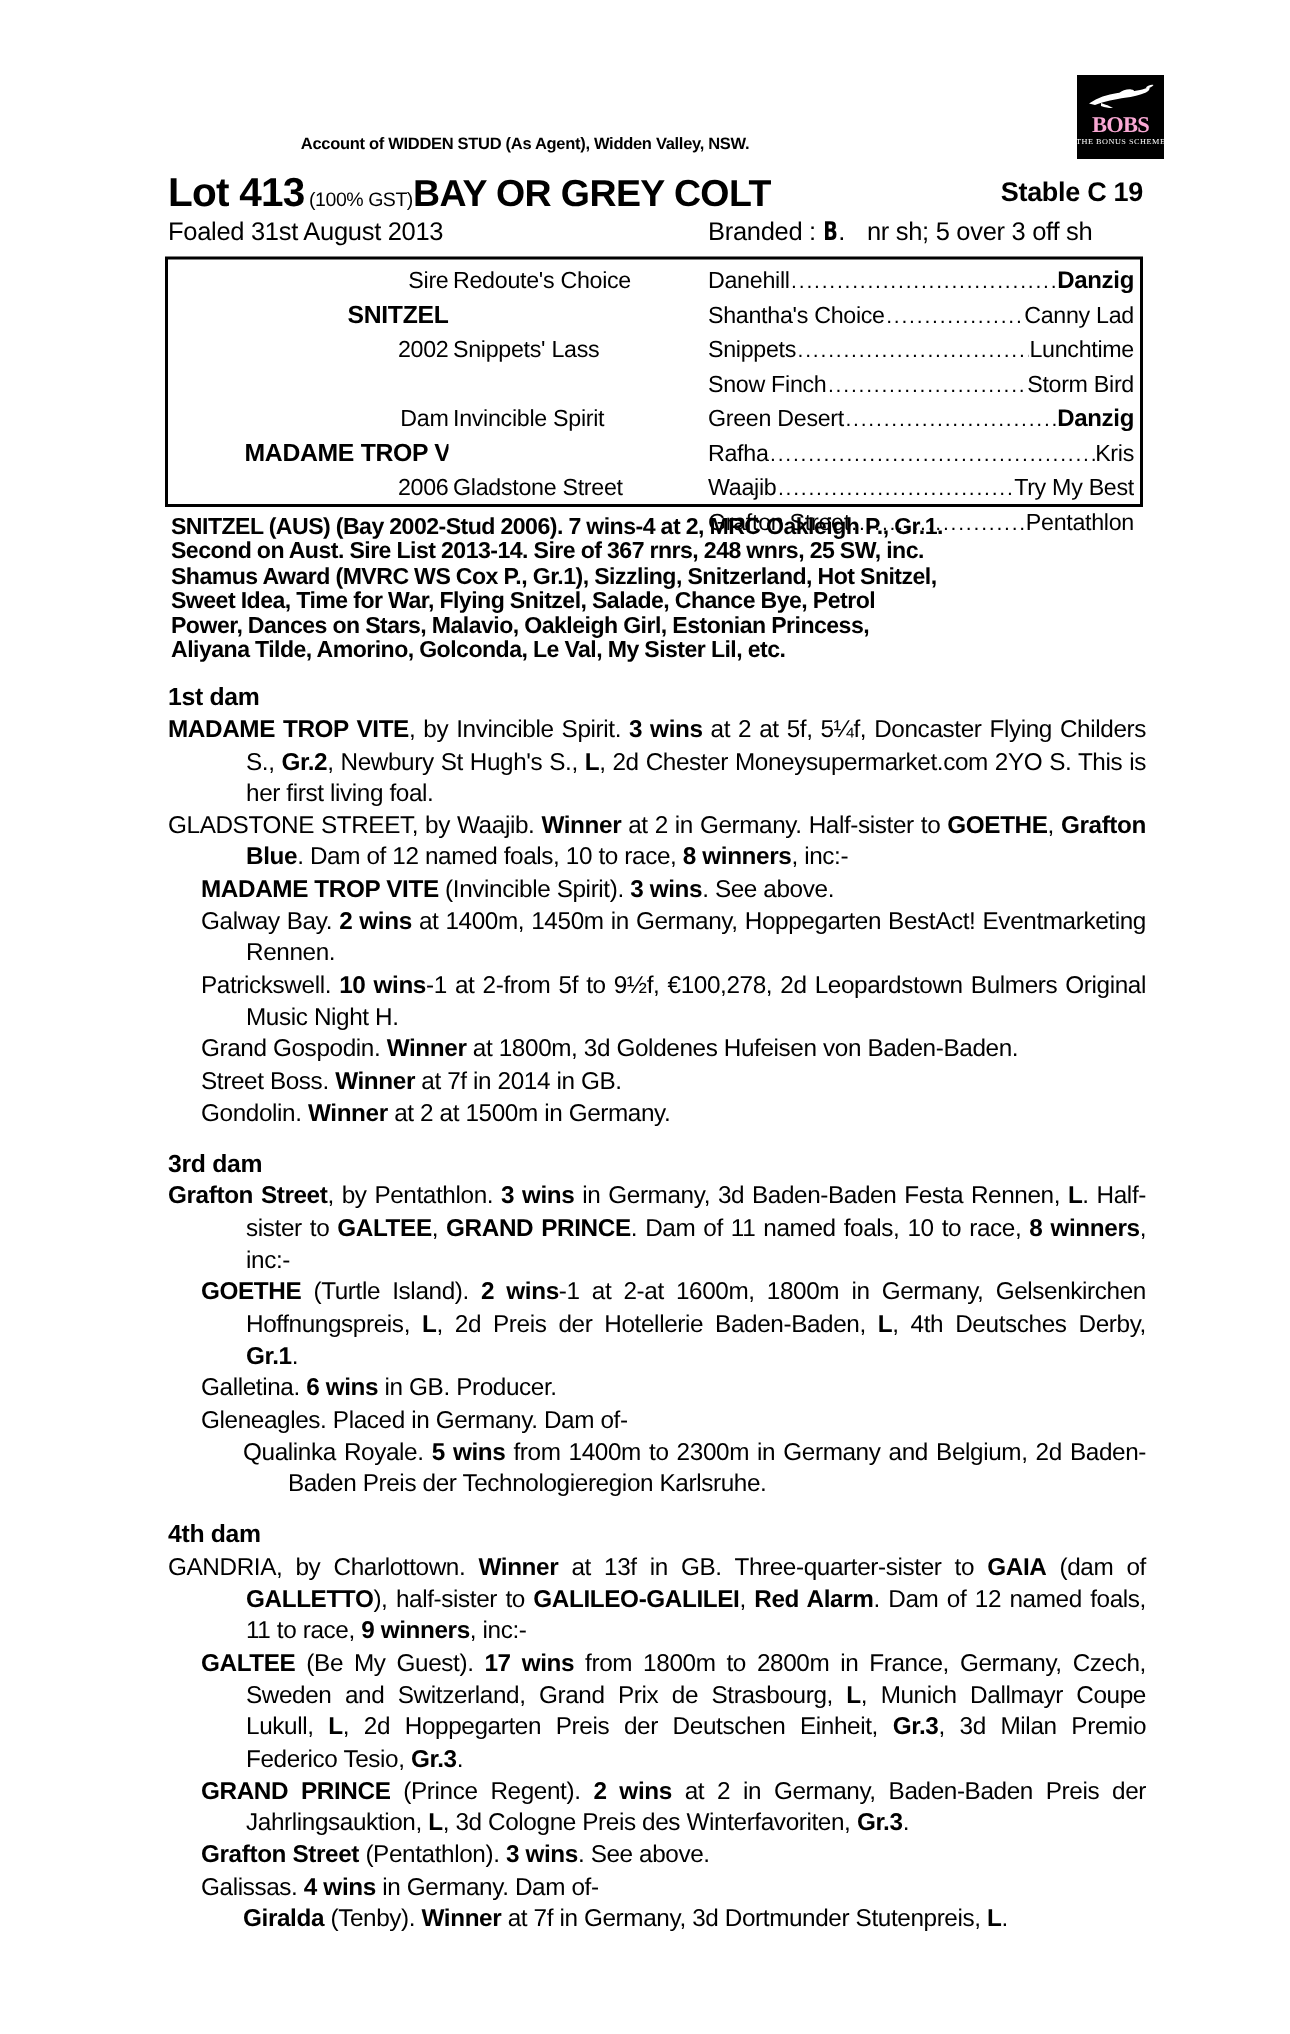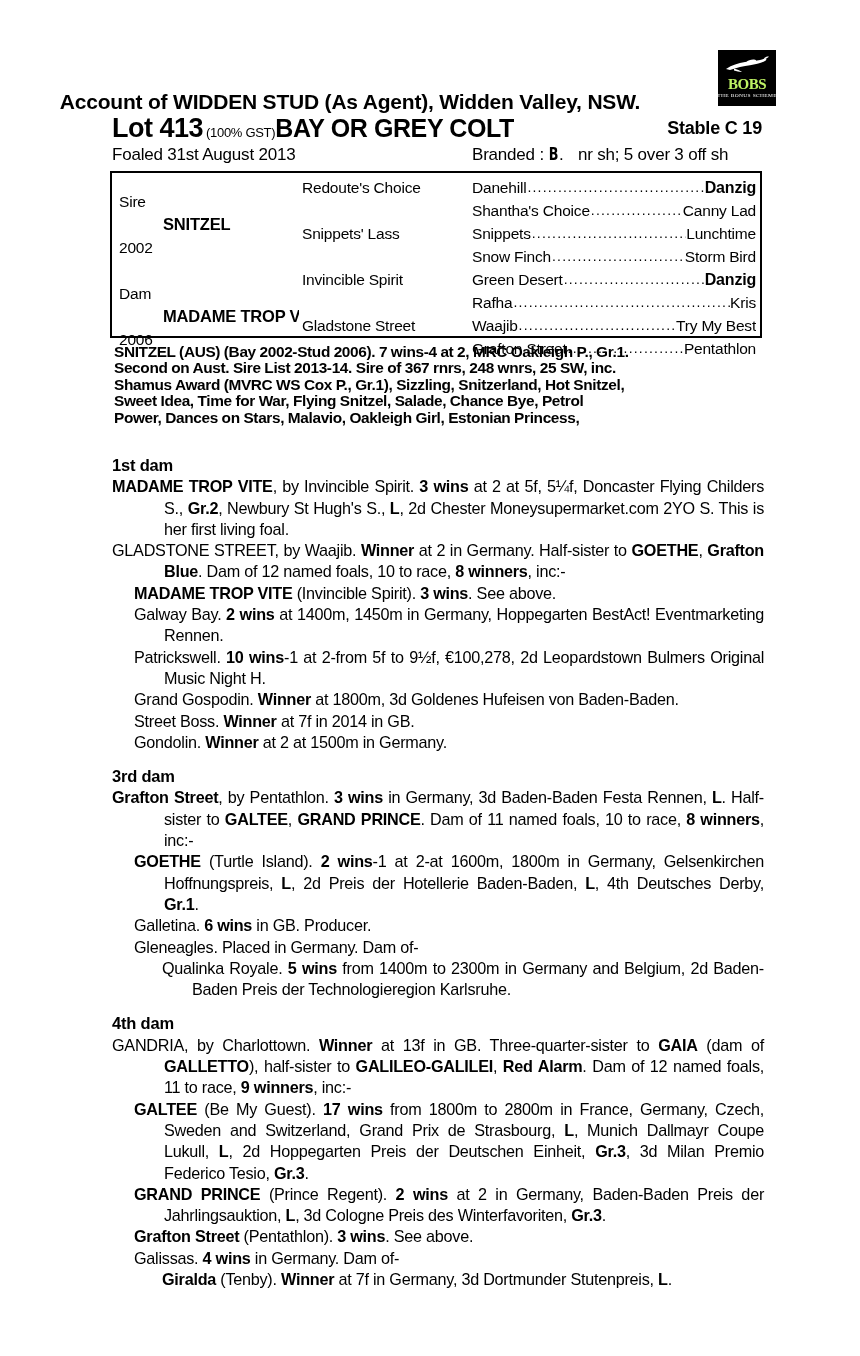--- a/index.html
+++ b/index.html
@@ -36,21 +36,21 @@
     justify-content: flex-start;
     padding-top: 4px;
     box-sizing: border-box;
   }
   .logo-horse {
     width: 46px;
     height: 22px;
     display: block;
   }
   .logo-word {
-    color: #bef264;
+    color: #f9a8d4;
     font-family: "Liberation Serif", serif;
     font-weight: bold;
     font-size: 15px;
     letter-spacing: -0.5px;
     line-height: 15px;
     margin-top: 1px;
   }
   .logo-sub {
     color: #ffffff;
     font-family: "Liberation Serif", serif;
@@ -61,21 +61,21 @@
   }
 
   
   .account-line {
     position: absolute;
     left: 0;
     top: 90px;
     width: 700px;
     text-align: center;
     font-weight: bold;
-    font-size: 21px;
+    font-size: 11px;
     letter-spacing: -0.2px;
   }
   .lot-row {
     position: absolute;
     left: 112px;
     top: 113px;
     width: 650px;
     height: 30px;
   }
   .lot-no {
@@ -140,22 +140,23 @@
     box-sizing: border-box;
   }
   .ped-inner {
     position: relative;
     width: 100%;
     height: 100%;
   }
   .ped-col-a {
     position: absolute;
     left: 7px;
-    top: 17px;
+    top: 3px;
     width: 180px;
+    text-align: right;
   }
   .ped-col-b {
     position: absolute;
     left: 190px;
     top: 3px;
     width: 170px;
   }
   .ped-col-c {
     position: absolute;
     left: 360px;
@@ -340,20 +341,21 @@
         </div>
     </div>
   </div>
 
   <div class="sire-summary">
     <span>SNITZEL (AUS) (Bay 2002-Stud 2006). 7 wins-4 at 2, MRC Oakleigh P., Gr.1.</span>
     <span>Second on Aust. Sire List 2013-14. Sire of 367 rnrs, 248 wnrs, 25 SW, inc.</span>
     <span>Shamus Award (MVRC WS Cox P., Gr.1), Sizzling, Snitzerland, Hot Snitzel,</span>
     <span>Sweet Idea, Time for War, Flying Snitzel, Salade, Chance Bye, Petrol</span>
     <span>Power, Dances on Stars, Malavio, Oakleigh Girl, Estonian Princess,</span>
+    <span>Aliyana Tilde, Amorino, Golconda, Le Val, My Sister Lil, etc.</span>
   </div>
 
   <div class="body-text" id="dams-root">
       <div class="dam-head first">1st dam</div>
       <div class="entry lvl0"><b>MADAME TROP VITE</b><span>, by Invincible Spirit. </span><b>3 wins</b><span> at 2 at 5f, 5¼f, Doncaster Flying Childers S., </span><b>Gr.2</b><span>, Newbury St Hugh's S., </span><b>L</b><span>, 2d Chester Moneysupermarket.com 2YO S. This is her first living foal.</span></div>
       <div class="entry lvl0"><span>GLADSTONE STREET, by Waajib. </span><b>Winner</b><span> at 2 in Germany. Half-sister to </span><b>GOETHE</b><span>, </span><b>Grafton Blue</b><span>. Dam of 12 named foals, 10 to race, </span><b>8 winners</b><span>, inc:-</span></div>
       <div class="entry lvl1"><b>MADAME TROP VITE</b><span> (Invincible Spirit). </span><b>3 wins</b><span>. See above.</span></div>
       <div class="entry lvl1"><span>Galway Bay. </span><b>2 wins</b><span> at 1400m, 1450m in Germany, Hoppegarten BestAct! Eventmarketing Rennen.</span></div>
       <div class="entry lvl1"><span>Patrickswell. </span><b>10 wins</b><span>-1 at 2-from 5f to 9½f, €100,278, 2d Leopardstown Bulmers Original Music Night H.</span></div>
       <div class="entry lvl1"><span>Grand Gospodin. </span><b>Winner</b><span> at 1800m, 3d Goldenes Hufeisen von Baden-Baden.</span></div>

